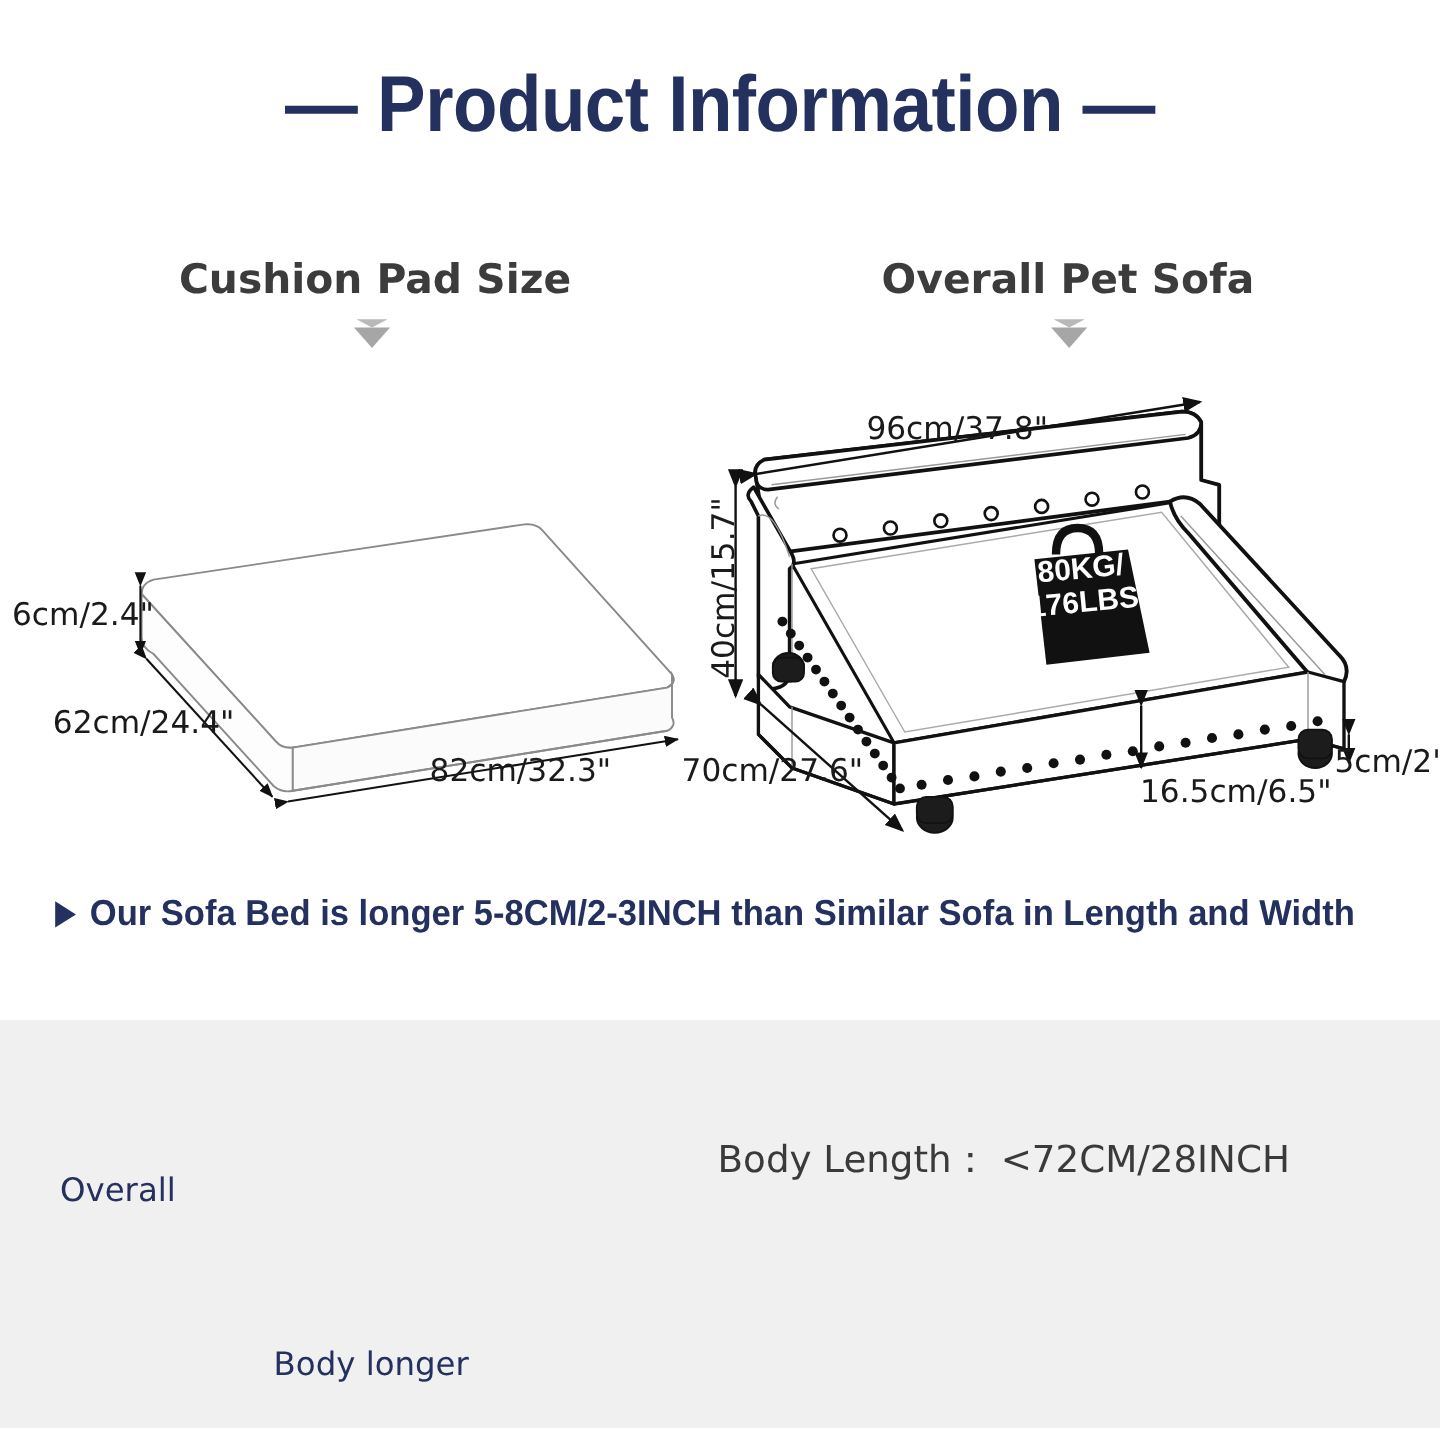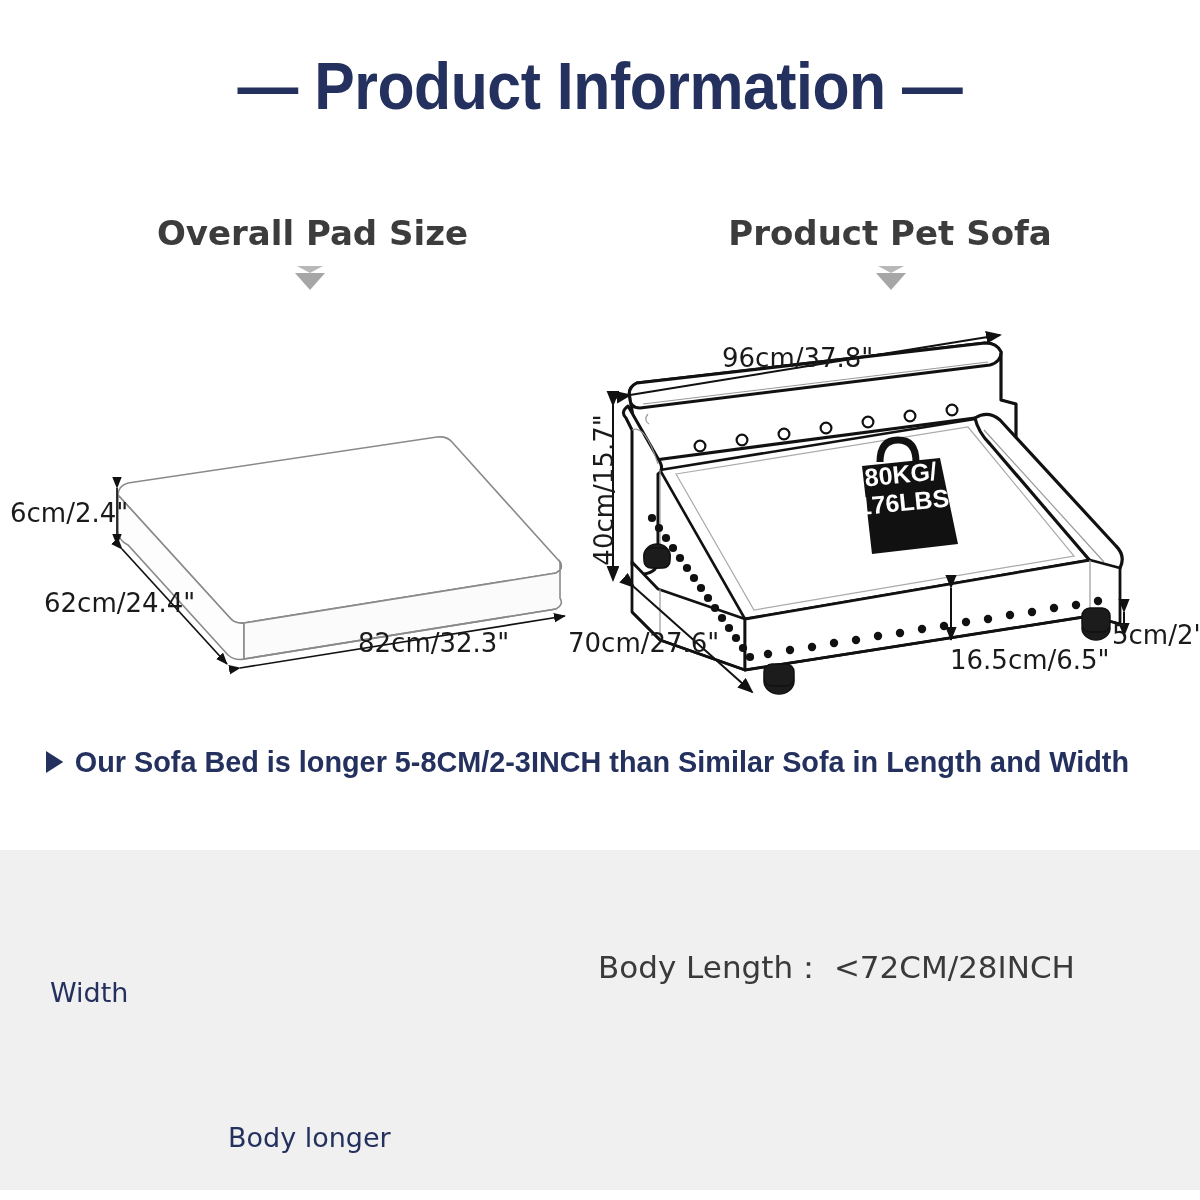--- a/index.html
+++ b/index.html
@@ -117,22 +117,22 @@
     white-space: nowrap;
   }
   .dim-label.height { left: 50px; top: 977px; }
   .dim-label.body   { left: 228px; top: 1122px; }
 </style>
 </head>
 <body>
 
 <div class="page-title">— Product Information —</div>
 
-<div class="sec-head left">Overall Pad Size</div>
-<div class="sec-head right">Product Pet Sofa</div>
+<div class="sec-head left">Cushion Pad Size</div>
+<div class="sec-head right">Overall Pet Sofa</div>
 
 <svg class="arrow-down left" viewBox="0 0 34 26">
   <polygon points="4,1 30,1 17,8" fill="#b8b8b8"></polygon>
   <polygon points="2,8 32,8 17,25" fill="#a6a6a6"></polygon>
 </svg>
 <svg class="arrow-down right" viewBox="0 0 34 26">
   <polygon points="4,1 30,1 17,8" fill="#b8b8b8"></polygon>
   <polygon points="2,8 32,8 17,25" fill="#a6a6a6"></polygon>
 </svg>
 
@@ -321,18 +321,18 @@
   <div>176LBS</div>
 </div>
 
 <div class="banner">
   <span class="tri"></span>
   <span>Our Sofa Bed is longer 5-8CM/2-3INCH than Similar Sofa in Length and Width</span>
 </div>
 
 <div class="lower-panel"></div>
 
-<div class="dim-label height">Width</div>
+<div class="dim-label height">Overall</div>
 <div class="dim-label body">Body longer</div>
 
 <div class="spec-list">
   <div class="row">Body Length： &lt;72CM/28INCH</div>
 </div>
 
 </body></html>

